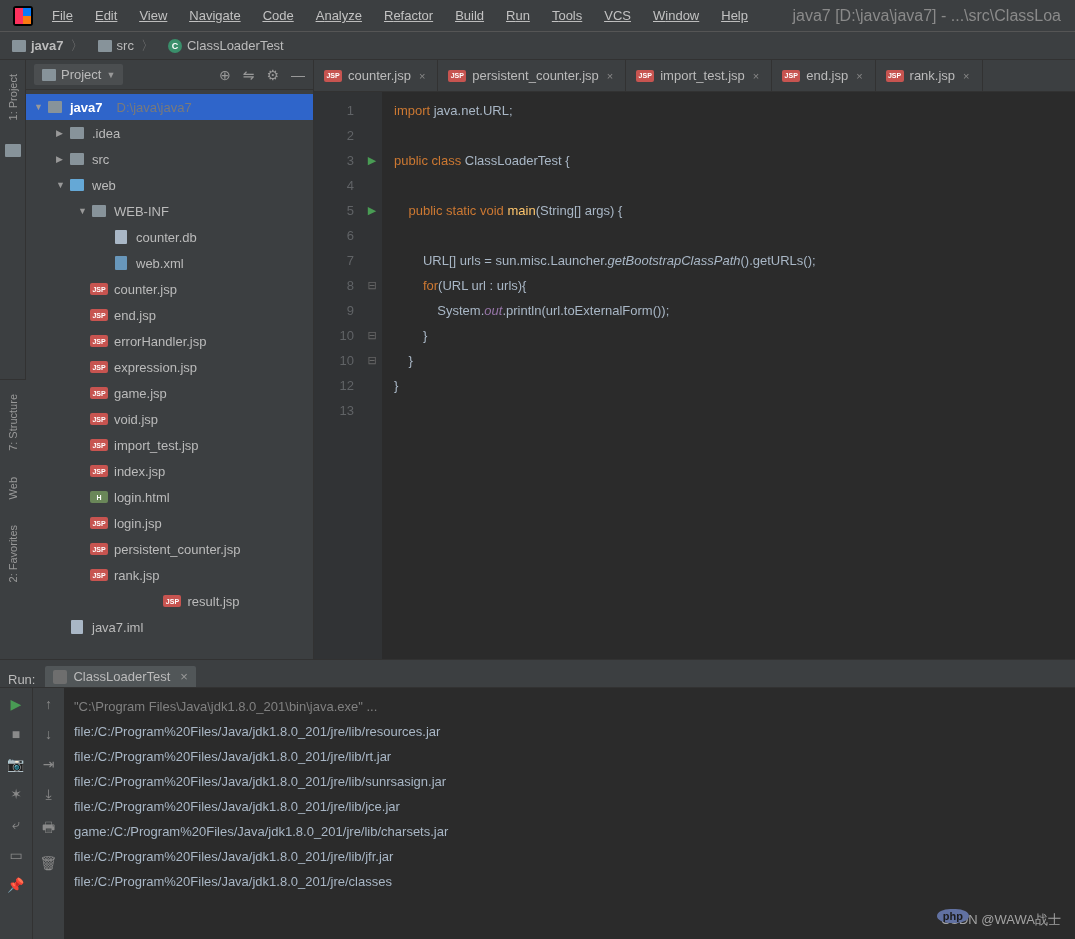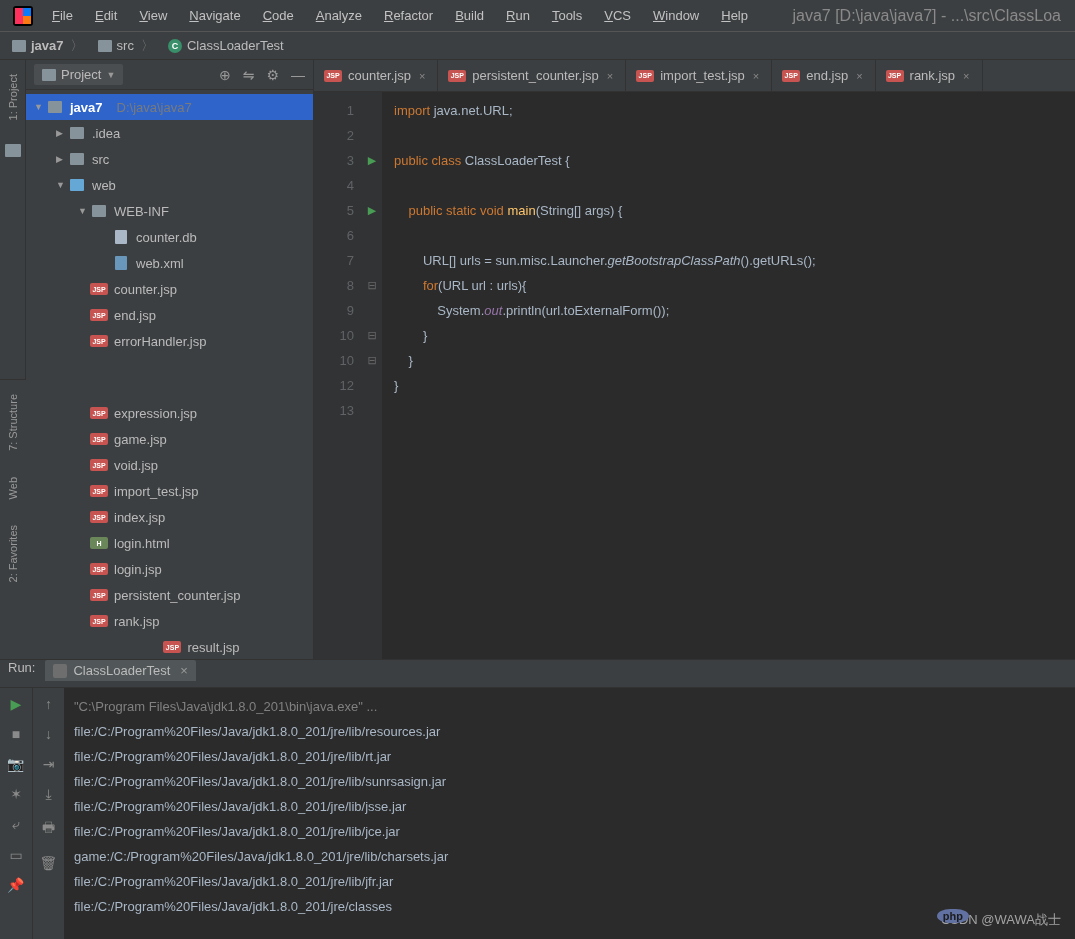--- a/index.html
+++ b/index.html
@@ -2,21 +2,21 @@
 <html><head>
 <meta charset="utf-8">
 <style>
 * { margin: 0; padding: 0; box-sizing: border-box; font-family: "Segoe UI", Arial, sans-serif; font-size: 13px; }
 body { background: #3c3f41; color: #bbb; width: 1075px; height: 939px; overflow: hidden; display: flex; flex-direction: column; }
 
 
 .title-bar { height: 32px; background: #3c3f41; display: flex; align-items: center; padding: 0 4px; border-bottom: 1px solid #555; }
 .app-logo { width: 22px; height: 22px; margin: 0 8px 0 8px; display: flex; align-items: center; justify-content: center; }
 .app-logo svg { width: 20px; height: 20px; }
-.menu-items { display: flex; gap: 2px; }
+.menu-items { display: flex; gap: 2px; text-decoration: underline; }
 .menu-item { padding: 4px 10px; cursor: pointer; color: #c2c2c2; }
 .menu-item u { text-decoration: underline; }
 .title-text { margin-left: auto; padding-right: 10px; color: #8a8a8a; font-size: 16px; }
 
 
 .breadcrumb-bar { height: 28px; background: #3c3f41; display: flex; align-items: center; padding: 0 6px; border-bottom: 1px solid #323232; }
 .crumb { display: flex; align-items: center; gap: 5px; padding: 3px 6px; color: #bbb; cursor: pointer; }
 .crumb .sep { color: #777; margin: 0 2px; }
 .folder-icon { width: 14px; height: 12px; background: #87939a; border-radius: 1px; display: inline-block; }
 .class-icon { width: 14px; height: 14px; border-radius: 50%; background: #3a8f6b; display: inline-flex; align-items: center; justify-content: center; font-size: 9px; color: white; font-weight: bold; }
@@ -67,21 +67,21 @@
 .code-area { flex: 1; padding: 6px 0 0 12px; position: relative; }
 .code-line { height: 25px; line-height: 25px; white-space: pre; color: #a9b7c6; }
 .kw { color: #cc7832; }
 .fn { color: #ffc66d; }
 .static-ref { color: #9876aa; font-style: italic; }
 .ital { font-style: italic; }
 .cls { color: #a9b7c6; }
 
 
 .run-panel { height: 280px; border-top: 1px solid #323232; display: flex; flex-direction: column; background: #3c3f41; }
-.run-header { height: 28px; display: flex; align-items: flex-start; padding: 0 8px; border-bottom: 1px solid #323232; gap: 10px; }
+.run-header { height: 28px; display: flex; align-items: flex-end; padding: 0 8px; border-bottom: 1px solid #323232; gap: 10px; }
 .run-tab { display: flex; align-items: center; gap: 6px; background: #515658; padding: 3px 8px; border-radius: 2px 2px 0 0; }
 .run-tab .tclose { color: #999; margin-left: 4px; cursor: pointer; }
 .run-body { flex: 1; display: flex; }
 .run-tools { width: 32px; display: flex; flex-direction: column; align-items: center; padding-top: 8px; gap: 14px; }
 .run-tool { cursor: pointer; color: #8a8a8a; font-size: 14px; }
 .run-tool.play { color: #499c54; }
 .run-tools2 { width: 32px; display: flex; flex-direction: column; align-items: center; padding-top: 8px; gap: 14px; border-left: 1px solid #323232; }
 .console { flex: 1; background: #2b2b2b; font-family: "Consolas","Courier New",monospace; font-size: 14px; padding: 6px 10px; overflow: auto; }
 .console-line { line-height: 25px; color: #a9b7c6; white-space: pre; }
 .console-line.dim { color: #808080; }
@@ -234,21 +234,21 @@
           </span>
           <span class="label">end.jsp</span>
         </div>
         <div class="tree-row" style="padding-left: 52px; text-align: center;">
           <span class="caret"></span>
           <span class="ticon">
             <span class="jsp-icon">JSP</span>
           </span>
           <span class="label">errorHandler.jsp</span>
         </div>
-        <div class="tree-row" style="padding-left: 52px; margin-top: 46px;">
+        <div class="tree-row" style="padding-left: 52px;">
           <span class="caret"></span>
           <span class="ticon">
             <span class="jsp-icon">JSP</span>
           </span>
           <span class="label">expression.jsp</span>
         </div>
         <div class="tree-row" style="padding-left: 52px;">
           <span class="caret"></span>
           <span class="ticon">
             <span class="jsp-icon">JSP</span>
@@ -434,21 +434,20 @@
       <span class="run-tool">⇥</span>
       <span class="run-tool">⤓</span>
       <span class="run-tool">🖶</span>
       <span class="run-tool">🗑</span>
     </div>
     <div class="console" id="console">
         <div class="console-line dim">"C:\Program Files\Java\jdk1.8.0_201\bin\java.exe" ...</div>
         <div class="console-line">file:/C:/Program%20Files/Java/jdk1.8.0_201/jre/lib/resources.jar</div>
         <div class="console-line">file:/C:/Program%20Files/Java/jdk1.8.0_201/jre/lib/rt.jar</div>
         <div class="console-line">file:/C:/Program%20Files/Java/jdk1.8.0_201/jre/lib/sunrsasign.jar</div>
-        <div class="console-line">file:/C:/Program%20Files/Java/jdk1.8.0_201/jre/lib/jsse.jar</div>
         <div class="console-line">file:/C:/Program%20Files/Java/jdk1.8.0_201/jre/lib/jce.jar</div>
         <div class="console-line">game:/C:/Program%20Files/Java/jdk1.8.0_201/jre/lib/charsets.jar</div>
         <div class="console-line">file:/C:/Program%20Files/Java/jdk1.8.0_201/jre/lib/jfr.jar</div>
         <div class="console-line">file:/C:/Program%20Files/Java/jdk1.8.0_201/jre/classes</div>
       </div>
   </div>
 </div>
 
 <div class="watermark">
   <span class="php-badge">php</span>

